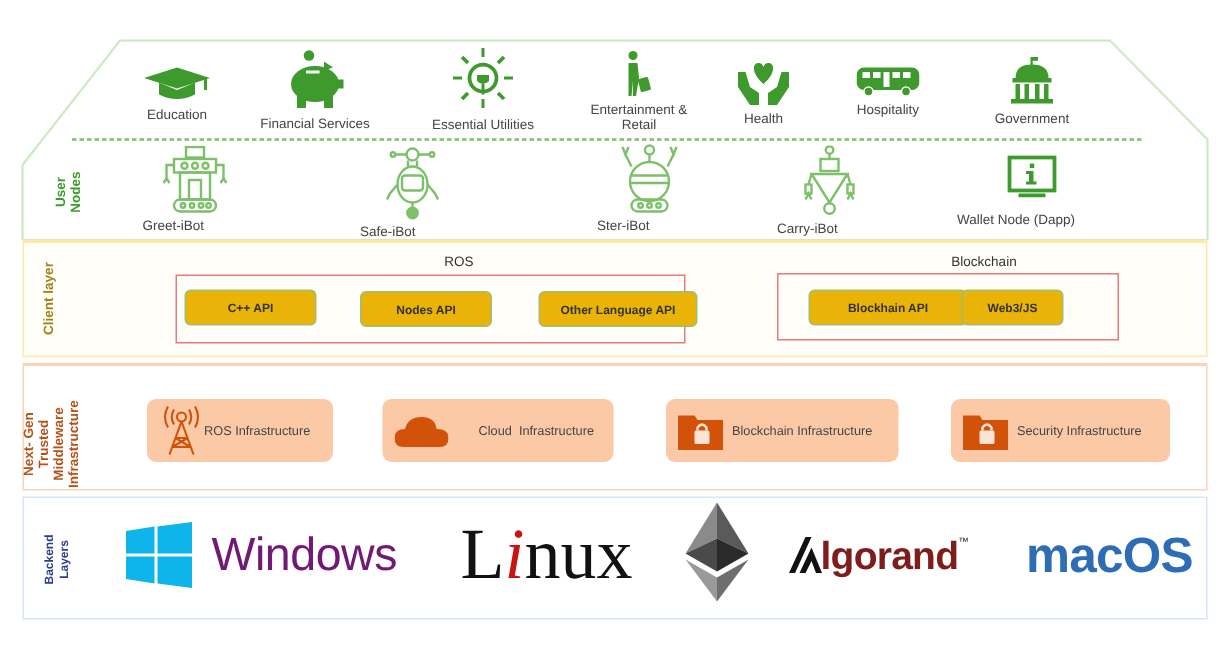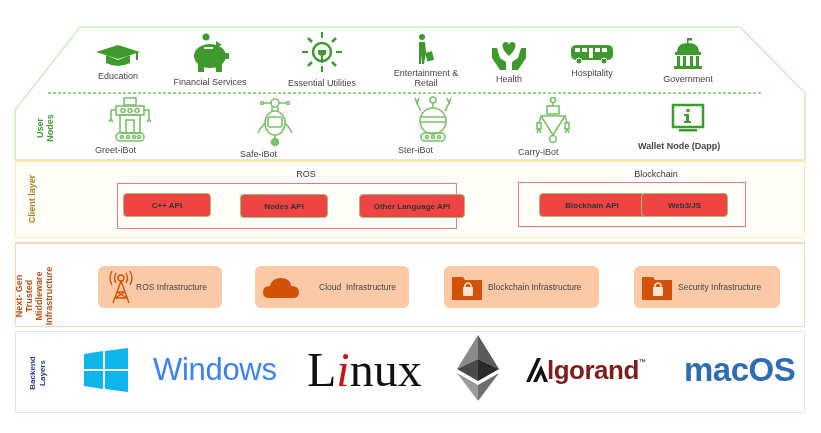--- a/index.html
+++ b/index.html
@@ -16,21 +16,21 @@
   }
   .node { position: absolute; text-align: left; font-size: 9px; color: #444; }
   .node svg { display: block; margin: 0 auto 2px auto; }
   .layer { position: absolute; box-sizing: border-box; }
   #client-layer { left: 15px; top: 160px; width: 790px; height: 78px; border: 1px solid #fde9a8; border-top: 2px solid #fde9a8; background: #fffef8; }
   #middleware-layer { left: 15px; top: 242px; width: 790px; height: 85px; border: 1px solid #fbd3b5; border-top: 2px solid #fbd3b5; background: #ffffff; }
   #backend-layer { left: 15px; top: 331px; width: 790px; height: 82px; border: 1px solid #d6e6f6; background: #ffffff; }
   .group-box { position: absolute; border: 1px solid #e87a7a; box-sizing: border-box; }
   .group-title { position: absolute; font-size: 9px; color: #333; text-align: center; }
   .api-btn {
-    position: absolute; background: #ef4444; border: 1px solid #9bbf7a; border-radius: 4px;
+    position: absolute; background: #eab308; border: 1px solid #9bbf7a; border-radius: 4px;
     font-size: 8px; font-weight: bold; color: #333; display: flex; align-items: center; justify-content: center;
     text-align: center; line-height: 9px; box-sizing: border-box;
   }
   .infra-box {
     position: absolute; background: #fbc9a6; border-radius: 6px; display: flex; align-items: center;
     font-size: 8.5px; color: #444; box-sizing: border-box; padding-left: 10px;
   }
   .infra-box svg { flex: none; margin-right: 6px; }
   .logo { position: absolute; display: flex; align-items: center; }
 </style>
@@ -200,37 +200,37 @@
   <span>Carry-iBot</span>
 </div>
 
 <div class="node" style="left:638px; top:103px; width:100px;">
   <svg width="34" height="30" viewBox="0 0 34 30">
     <rect x="2" y="2" width="30" height="22" fill="none" stroke="#3f9a2e" stroke-width="2.5"></rect>
     <rect x="8" y="26" width="18" height="2.5" fill="#3f9a2e"></rect>
     <rect x="15.5" y="6" width="3" height="3" fill="#3f9a2e"></rect>
     <path d="M13,11 L18,11 L18,18 L20,18 L20,20 L13,20 L13,18 L15,18 L15,13 L13,13 Z" fill="#3f9a2e"></path>
   </svg>
-  <span style="display:inline-block; margin-top:6px;font-weight:bold;">Wallet Node (Dapp)</span>
+  <span style="display:inline-block; margin-top:6px;">Wallet Node (Dapp)</span>
 </div>
 
 <div class="layer" id="client-layer">
   <div class="side-label" style="left:-14px; top:32px; width:60px; color:#a0841a;">Client layer</div>
 
   <div class="group-title" style="left:260px; top:7px; width:60px;">ROS</div>
   <div class="group-box" style="left:101px; top:21px; width:340px; height:46px;">
     <div class="api-btn" style="left:5px; top:9px; width:88px; height:24px;">C++ API</div>
     <div class="api-btn" style="left:122px; top:10px; width:88px; height:24px;">Nodes API</div>
     <div class="api-btn" style="left:241px; top:10px; width:106px; height:24px;">Other Language API</div>
   </div>
 
   <div class="group-title" style="left:600px; top:7px; width:80px;">Blockchain</div>
   <div class="group-box" style="left:502px; top:20px; width:228px; height:45px;">
     <div class="api-btn" style="left:20px; top:10px; width:106px; height:24px;">Blockhain API</div>
-    <div class="api-btn" style="left:122px; top:10px; width:87px; height:24px;">Web3/JS</div>
+    <div class="api-btn" style="left:122px; top:10px; width:68px; height:24px;">Web3/JS</div>
   </div>
 </div>
 
 <div class="layer" id="middleware-layer">
   <div class="side-label" style="left:-22px; top:32px; width:80px; color:#b5541a;">
     <span style="display:inline-block; width:60px; white-space:normal;">Next- Gen Trusted Middleware Infrastructure</span>
   </div>
 
   <div class="infra-box" style="left:82px; top:22px; width:124px; height:42px;">
     <svg width="26" height="34" viewBox="0 0 26 34" fill="none" stroke="#d2520a" stroke-width="1.4">
@@ -273,21 +273,21 @@
     <span style="display:inline-block; width:40px; white-space:normal;">Backend Layers</span>
   </div>
 
   <div class="logo" style="left:68px; top:16px; height:44px;">
     <svg width="44" height="44" viewBox="0 0 44 44">
       <polygon points="0,6 19,3 19,21 0,21" fill="#0fb4ea"></polygon>
       <polygon points="21,3 44,0 44,21 21,21" fill="#0fb4ea"></polygon>
       <polygon points="0,23 19,23 19,41 0,38" fill="#0fb4ea"></polygon>
       <polygon points="21,23 44,23 44,44 21,41" fill="#0fb4ea"></polygon>
     </svg>
-    <span style="color:#3b82f6; font-size:31px; margin-left:25px; letter-spacing:-0.3px;">Windows</span>
+    <span style="color:#701a75; font-size:31px; margin-left:13px; letter-spacing:-0.3px;">Windows</span>
   </div>
 
   <div class="logo" style="left:291px; top:10px; height:54px; font-family:'Liberation Serif', serif; font-size:48px; color:#111;">
     <span>L</span>
     <span style="color:#c81414; font-style:italic;">i</span>
     <span>nux</span>
   </div>
 
   <div class="logo" style="left:441px; top:3px;">
     <svg width="42" height="66" viewBox="0 0 42 66">

